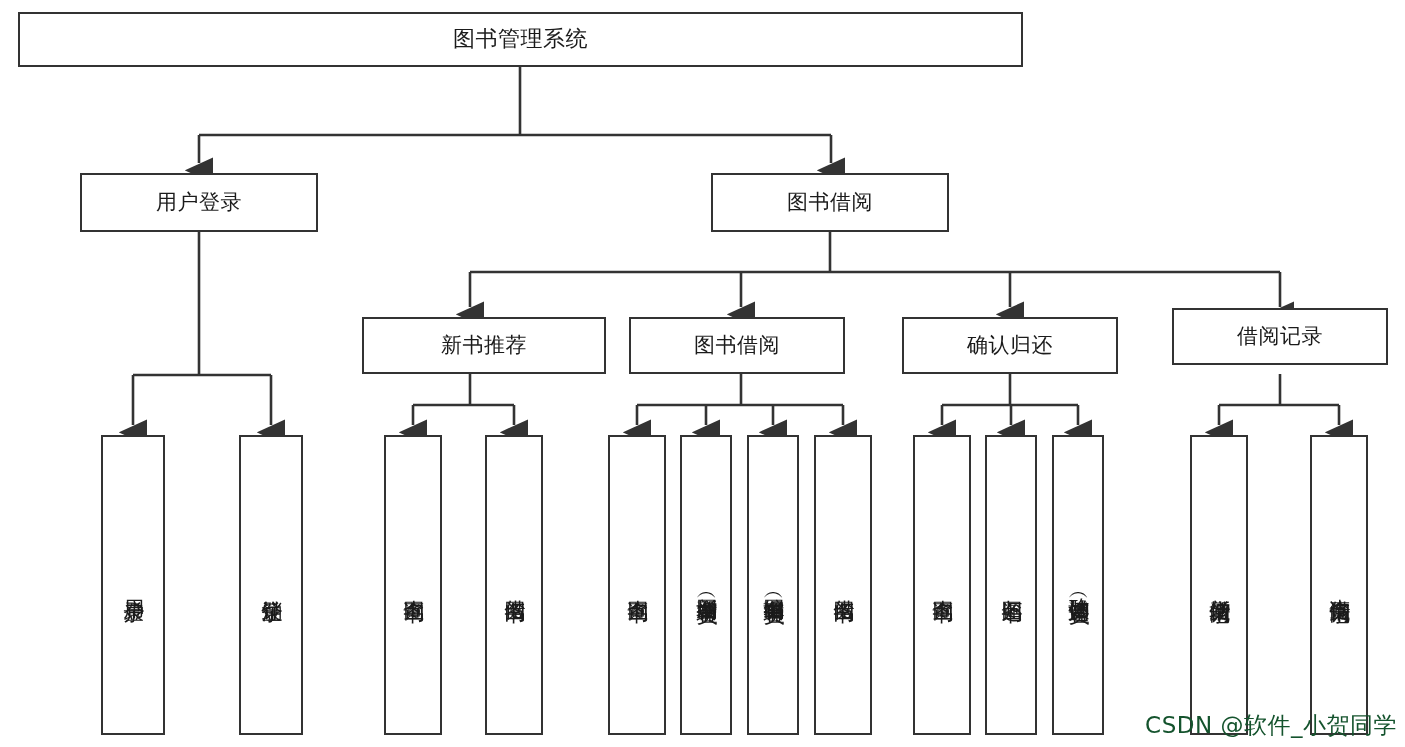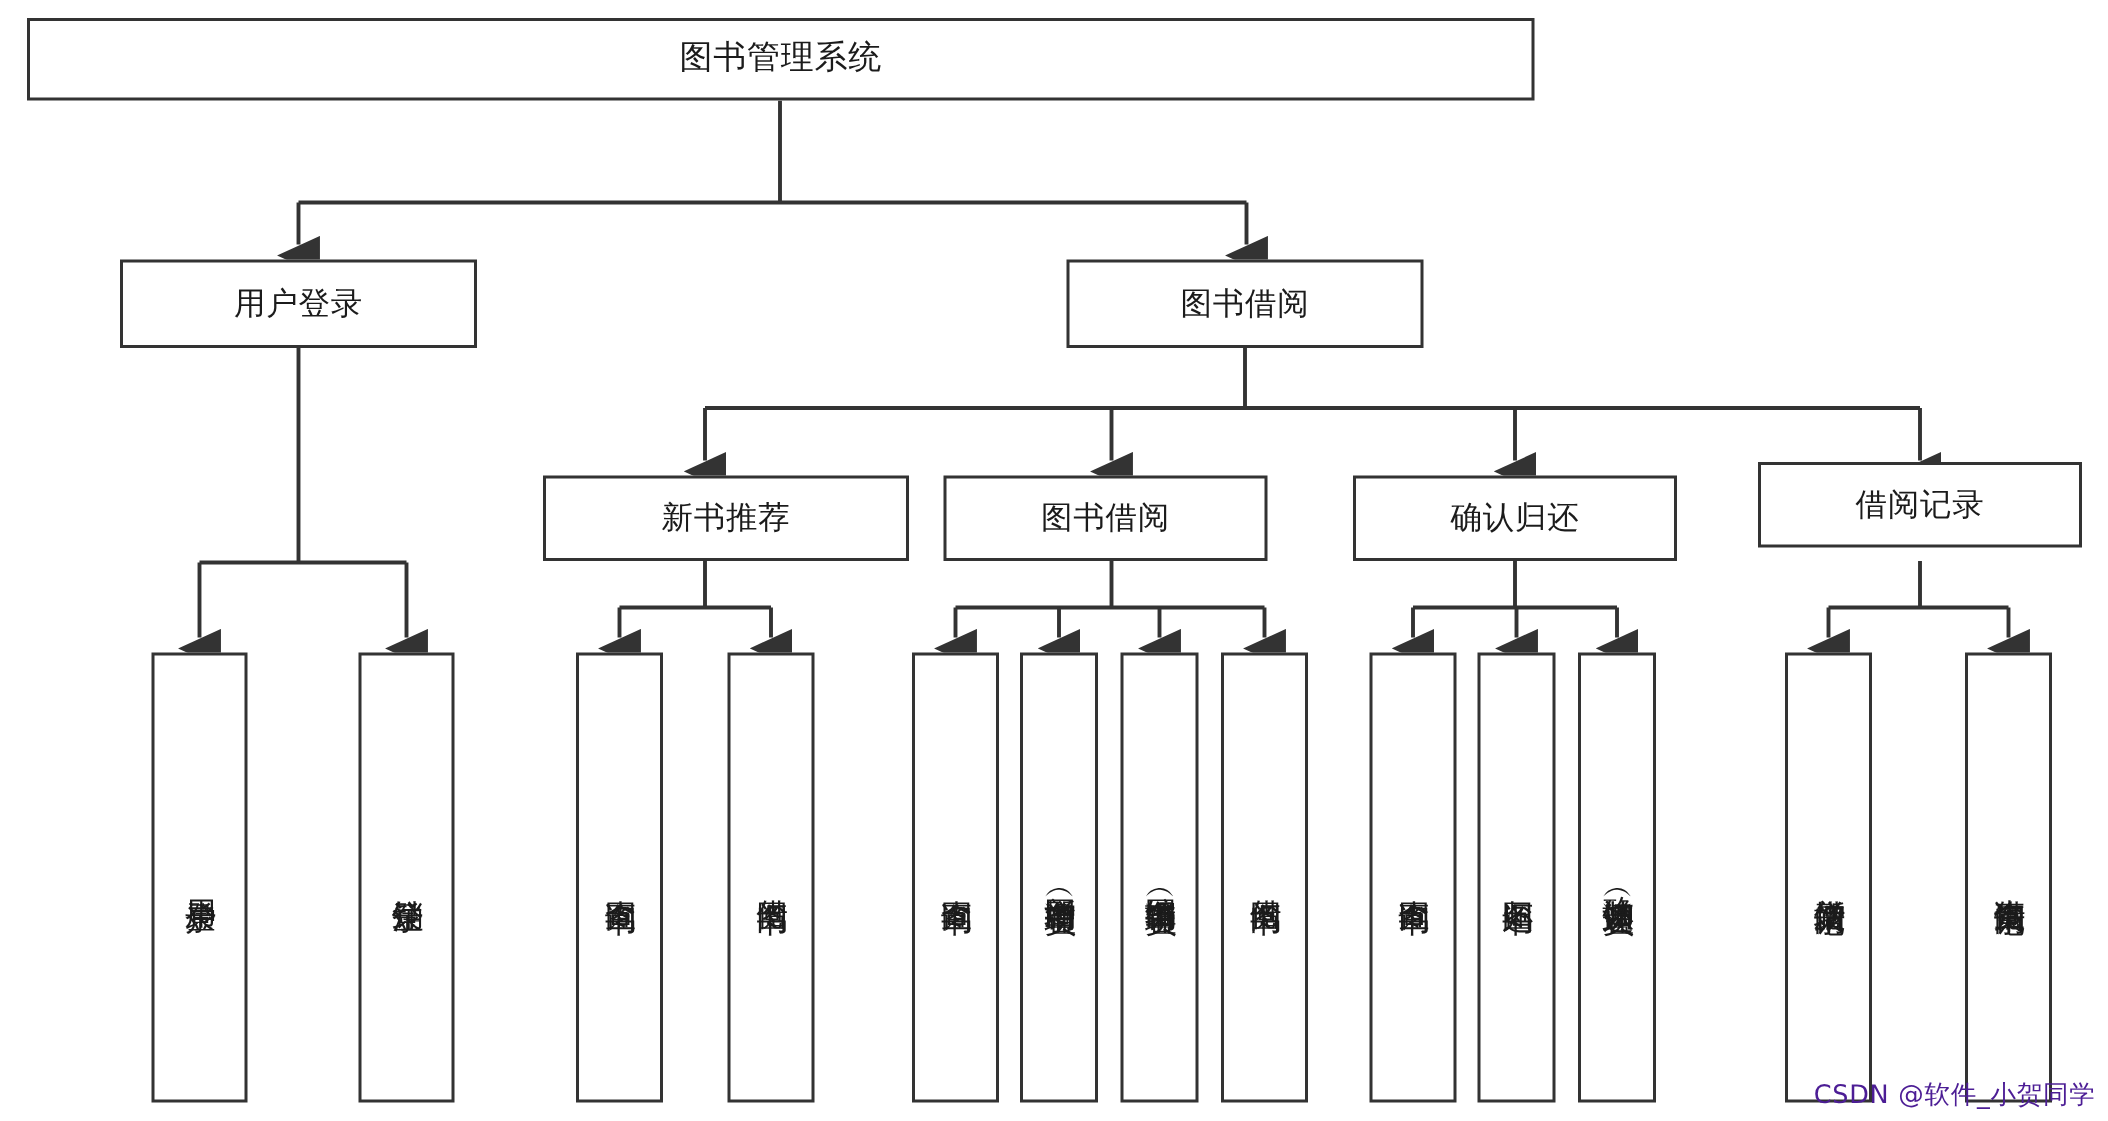--- a/index.html
+++ b/index.html
@@ -56,22 +56,22 @@
     left: 0;
     top: 0;
     width: 1405px;
     height: 747px;
     pointer-events: none;
   }
   .watermark {
     position: absolute;
     right: 8px;
     bottom: 6px;
-    font-size: 17px;
-    color: #4c1d95;
+    font-size: 23px;
+    color: #14532d;
     letter-spacing: 0.5px;
     white-space: nowrap;
   }
 </style>
 </head>
 <body>
 
 <div id="canvas">
 
   <svg class="links" viewBox="0 0 1405 747" xmlns="http://www.w3.org/2000/svg">

